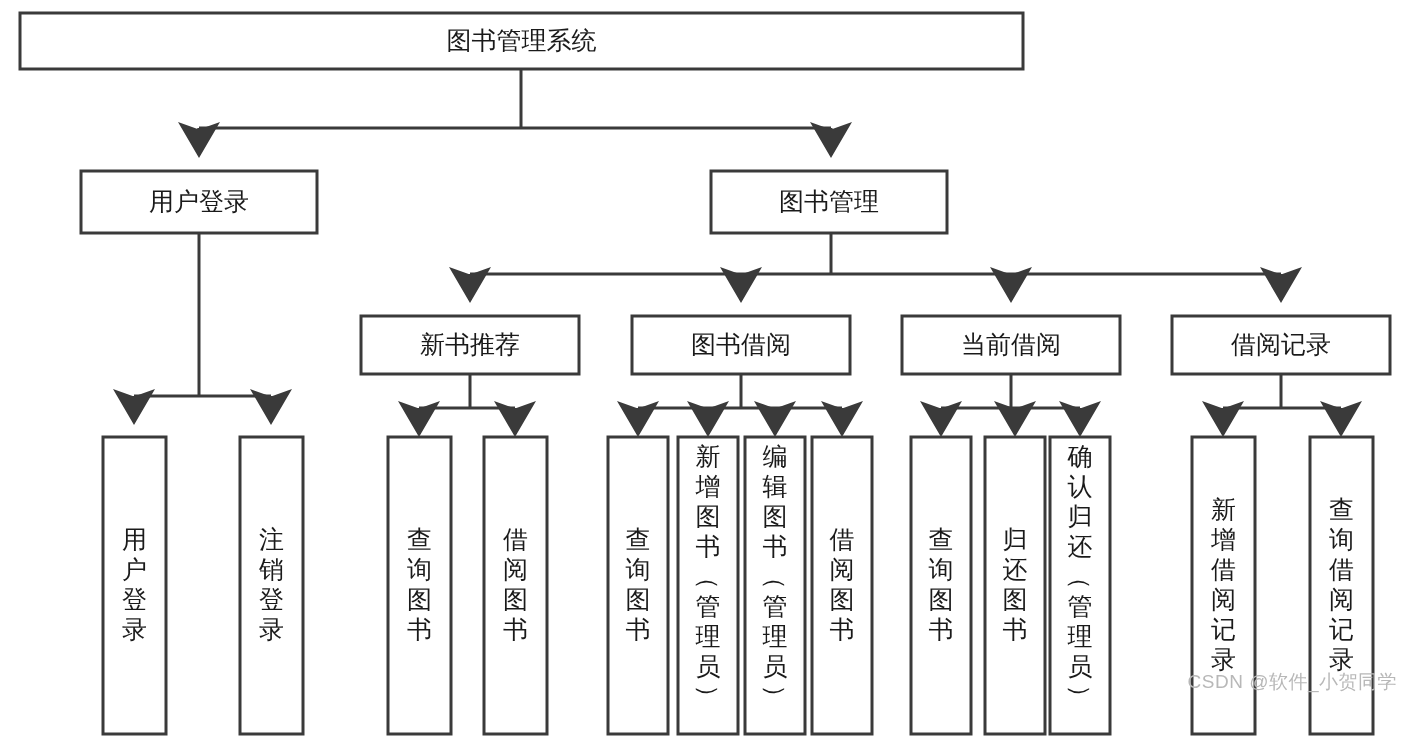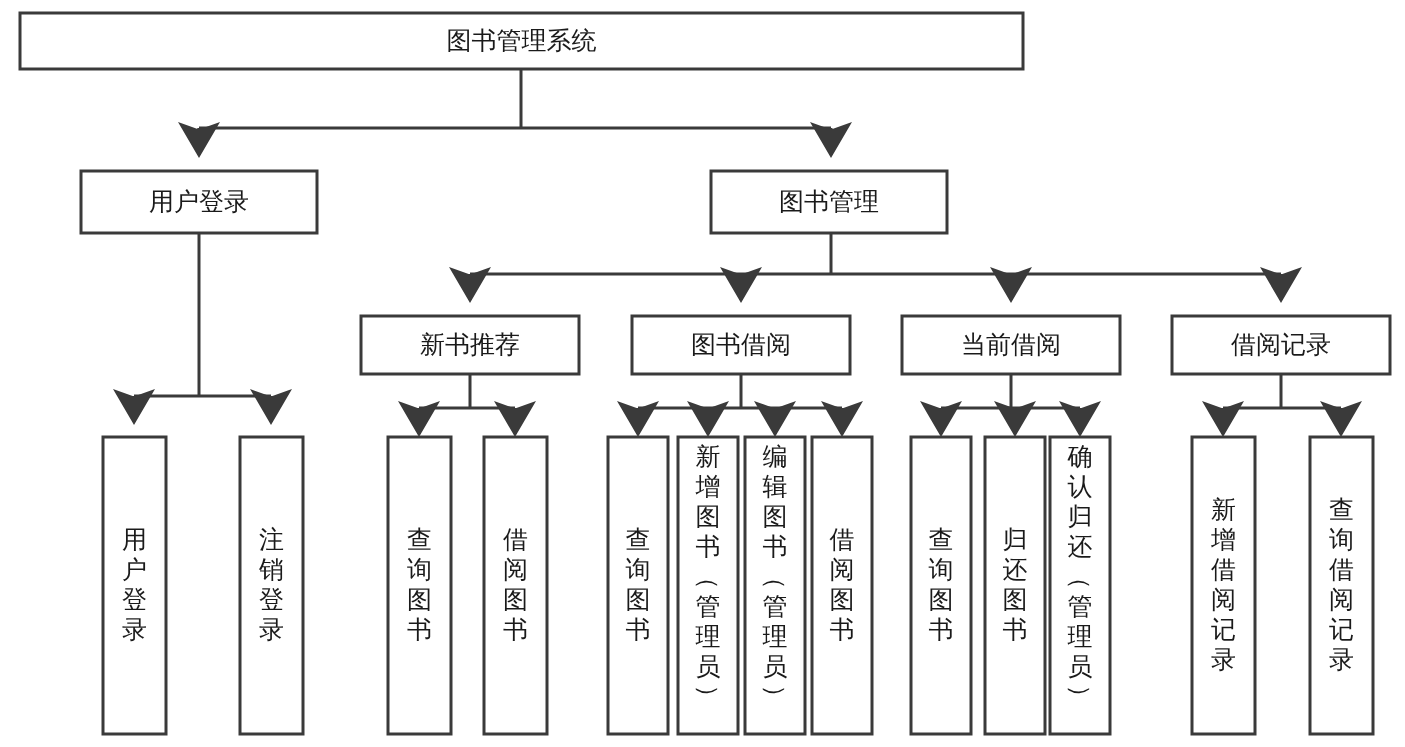--- a/index.html
+++ b/index.html
@@ -247,13 +247,14 @@
           <text x="1341.5" y="517.5" class="node-label-v">查</text>
           <text x="1341.5" y="547.5" class="node-label-v">询</text>
           <text x="1341.5" y="577.5" class="node-label-v">借</text>
           <text x="1341.5" y="607.5" class="node-label-v">阅</text>
           <text x="1341.5" y="637.5" class="node-label-v">记</text>
           <text x="1341.5" y="667.5" class="node-label-v">录</text>
         </g>
       </g>
   </svg>
 
+  <div class="watermark-text">CSDN @软件_小贺同学</div>
 </div>
 
 </body></html>

